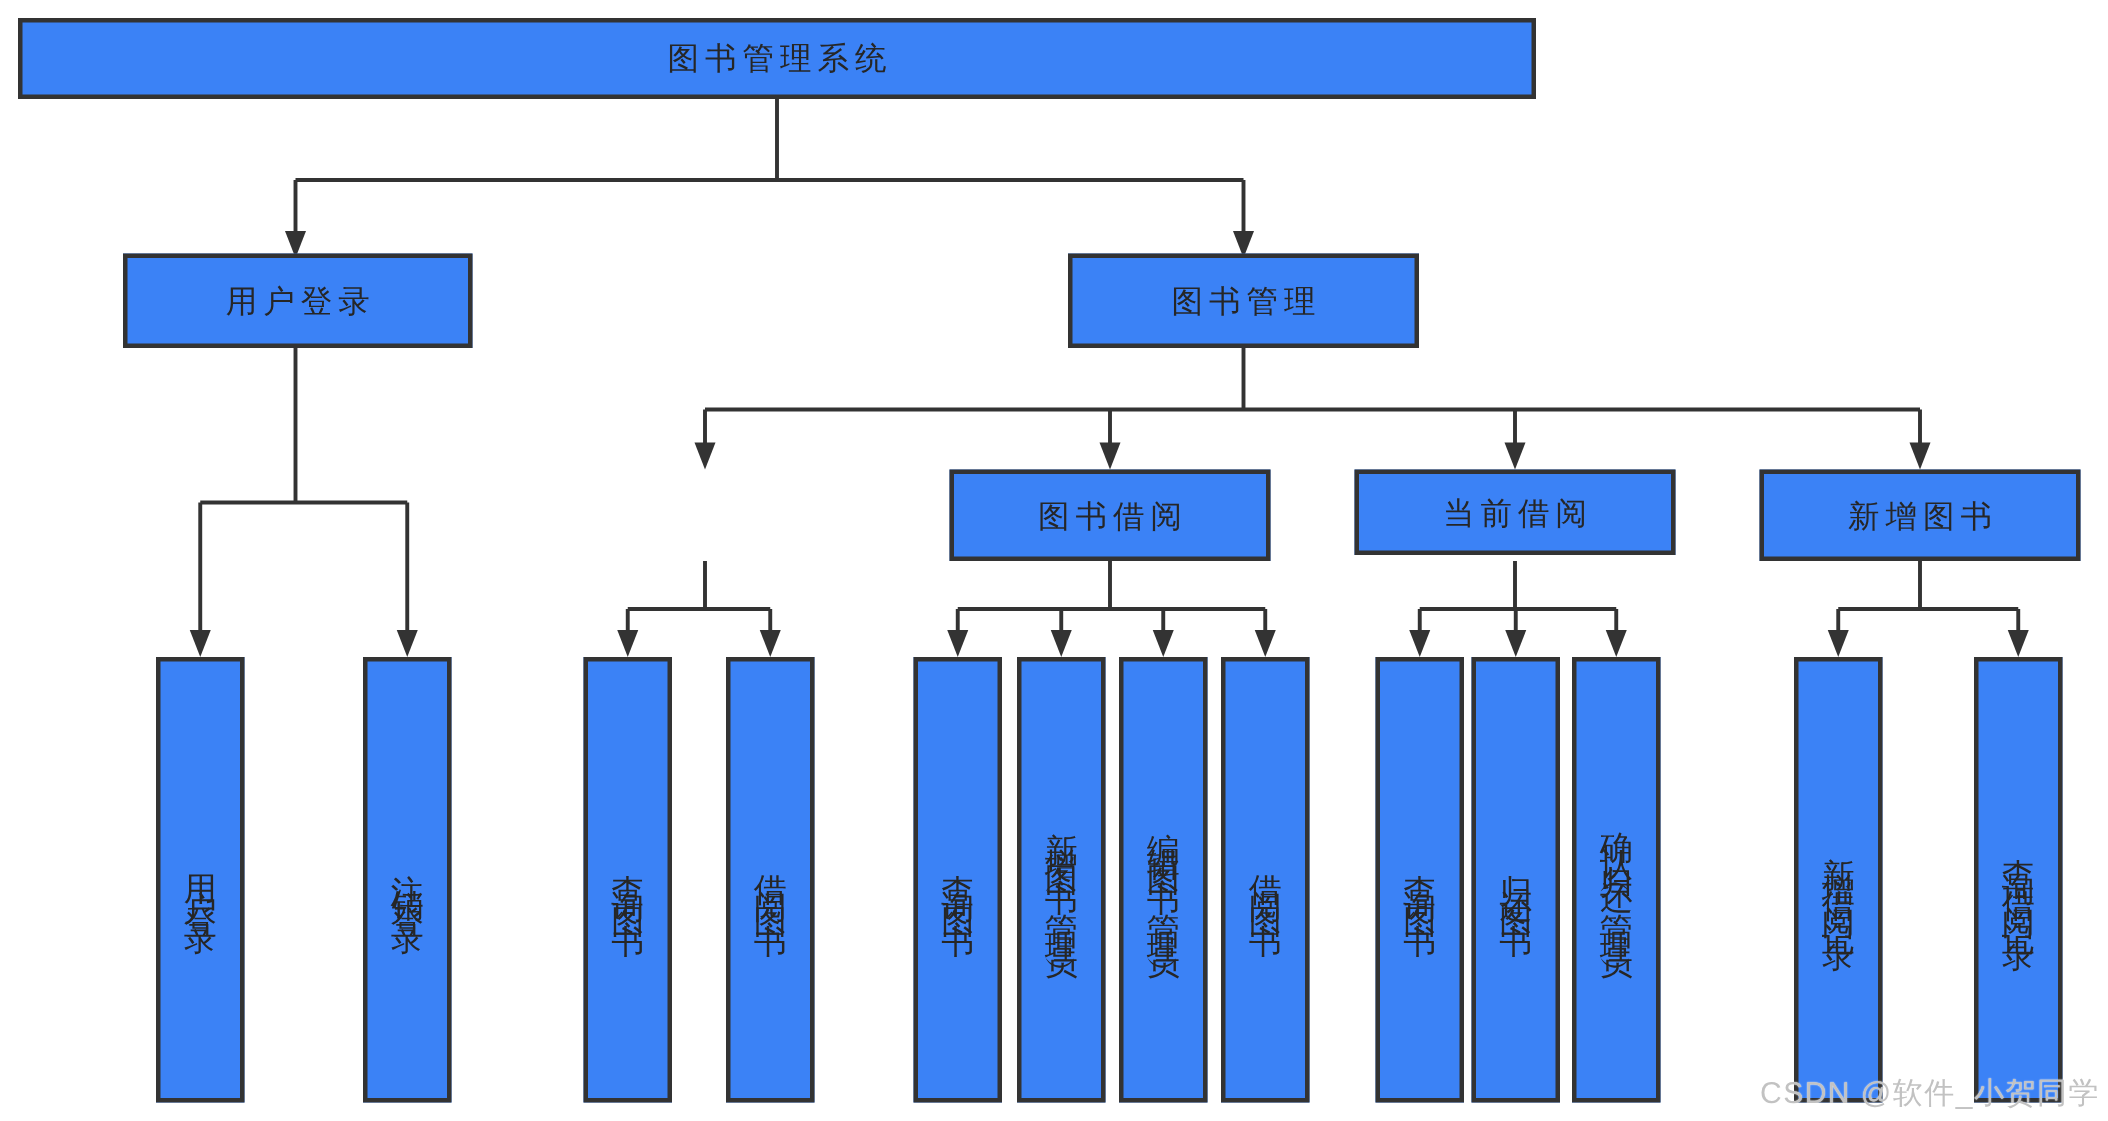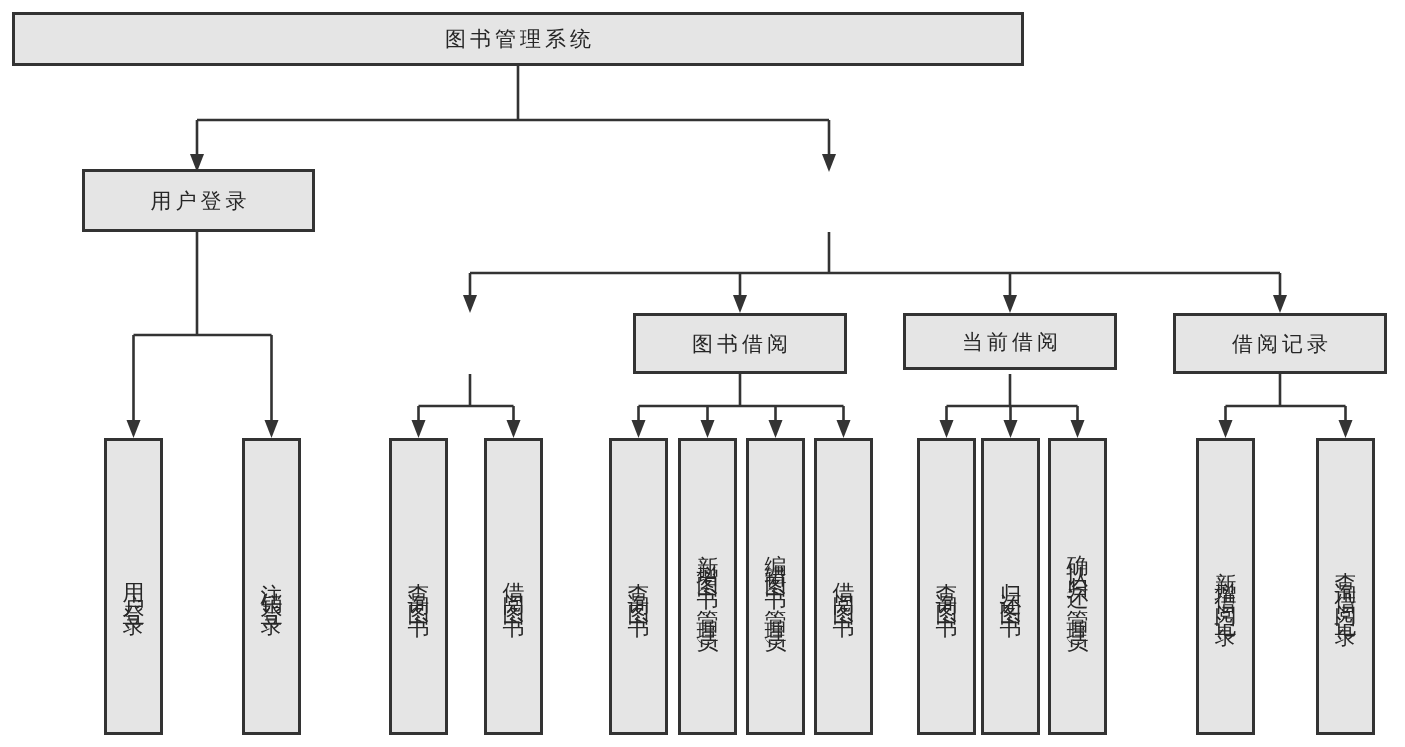--- a/index.html
+++ b/index.html
@@ -7,21 +7,21 @@
     width:1405px;height:747px;
     background:#ffffff;
     font-family:"Liberation Sans",sans-serif;
     position:relative;overflow:hidden;
     color:#222;
   }
   .stage{position:absolute;left:0;top:0;width:1405px;height:747px}
   svg.connectors{position:absolute;left:0;top:0;z-index:0}
   .box{
     position:absolute;z-index:1;
-    background:#e5e5e5;
+    background:#3b82f6;
     border:3px solid #333333;
     box-sizing:border-box;
     display:flex;align-items:center;justify-content:center;
     color:#262626;
   }
   .hbox{font-size:21px;letter-spacing:4px;text-indent:4px;white-space:nowrap}
   .vbox{
     writing-mode:vertical-rl;
     text-orientation:mixed;
     font-size:22px;
@@ -81,37 +81,39 @@
       <polygon points="1003.5,420 1017.5,420 1010.5,438"></polygon>
       <polygon points="1070.5,420 1084.5,420 1077.5,438"></polygon>
       <polygon points="1218.5,420 1232.5,420 1225.5,438"></polygon>
       <polygon points="1338.5,420 1352.5,420 1345.5,438"></polygon>
     </g>
   </svg>
 
   <div class="box hbox" style="left:12px;top:12px;width:1012px;height:54px">图书管理系统</div>
 
   <div class="box hbox" style="left:82px;top:169px;width:233px;height:63px">用户登录</div>
+  <div class="box hbox" style="left:712px;top:169px;width:234px;height:63px">图书管理</div>
 
   <div class="box hbox" style="left:633px;top:313px;width:214px;height:61px">图书借阅</div>
   <div class="box hbox" style="left:903px;top:313px;width:214px;height:57px">当前借阅</div>
-  <div class="box hbox" style="left:1173px;top:313px;width:214px;height:61px">借阅记录</div>
+  <div class="box hbox" style="left:1173px;top:313px;width:214px;height:61px">新增图书</div>
 
   <div class="box vbox" style="left:104px;top:438px;width:59px;height:297px">用户登录</div>
   <div class="box vbox" style="left:242px;top:438px;width:59px;height:297px">注销登录</div>
 
   <div class="box vbox" style="left:389px;top:438px;width:59px;height:297px">查询图书</div>
   <div class="box vbox" style="left:484px;top:438px;width:59px;height:297px">借阅图书</div>
 
   <div class="box vbox" style="left:609px;top:438px;width:59px;height:297px">查询图书</div>
   <div class="box vbox" style="left:678px;top:438px;width:59px;height:297px">新增图书（管理员）</div>
   <div class="box vbox" style="left:746px;top:438px;width:59px;height:297px">编辑图书（管理员）</div>
   <div class="box vbox" style="left:814px;top:438px;width:59px;height:297px">借阅图书</div>
 
   <div class="box vbox" style="left:917px;top:438px;width:59px;height:297px">查询图书</div>
   <div class="box vbox" style="left:981px;top:438px;width:59px;height:297px">归还图书</div>
   <div class="box vbox" style="left:1048px;top:438px;width:59px;height:297px">确认归还（管理员）</div>
 
   <div class="box vbox" style="left:1196px;top:438px;width:59px;height:297px">新增借阅记录</div>
   <div class="box vbox" style="left:1316px;top:438px;width:59px;height:297px">查询借阅记录</div>
 
+  <div class="watermark">CSDN @软件_小贺同学</div>
 
 </div>
 
 </body></html>

